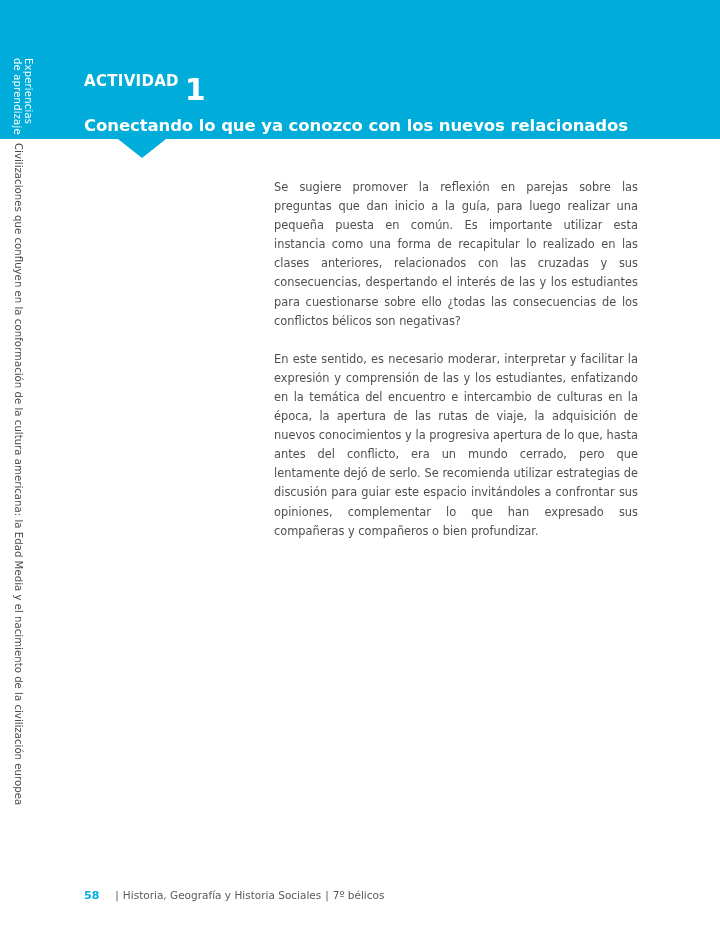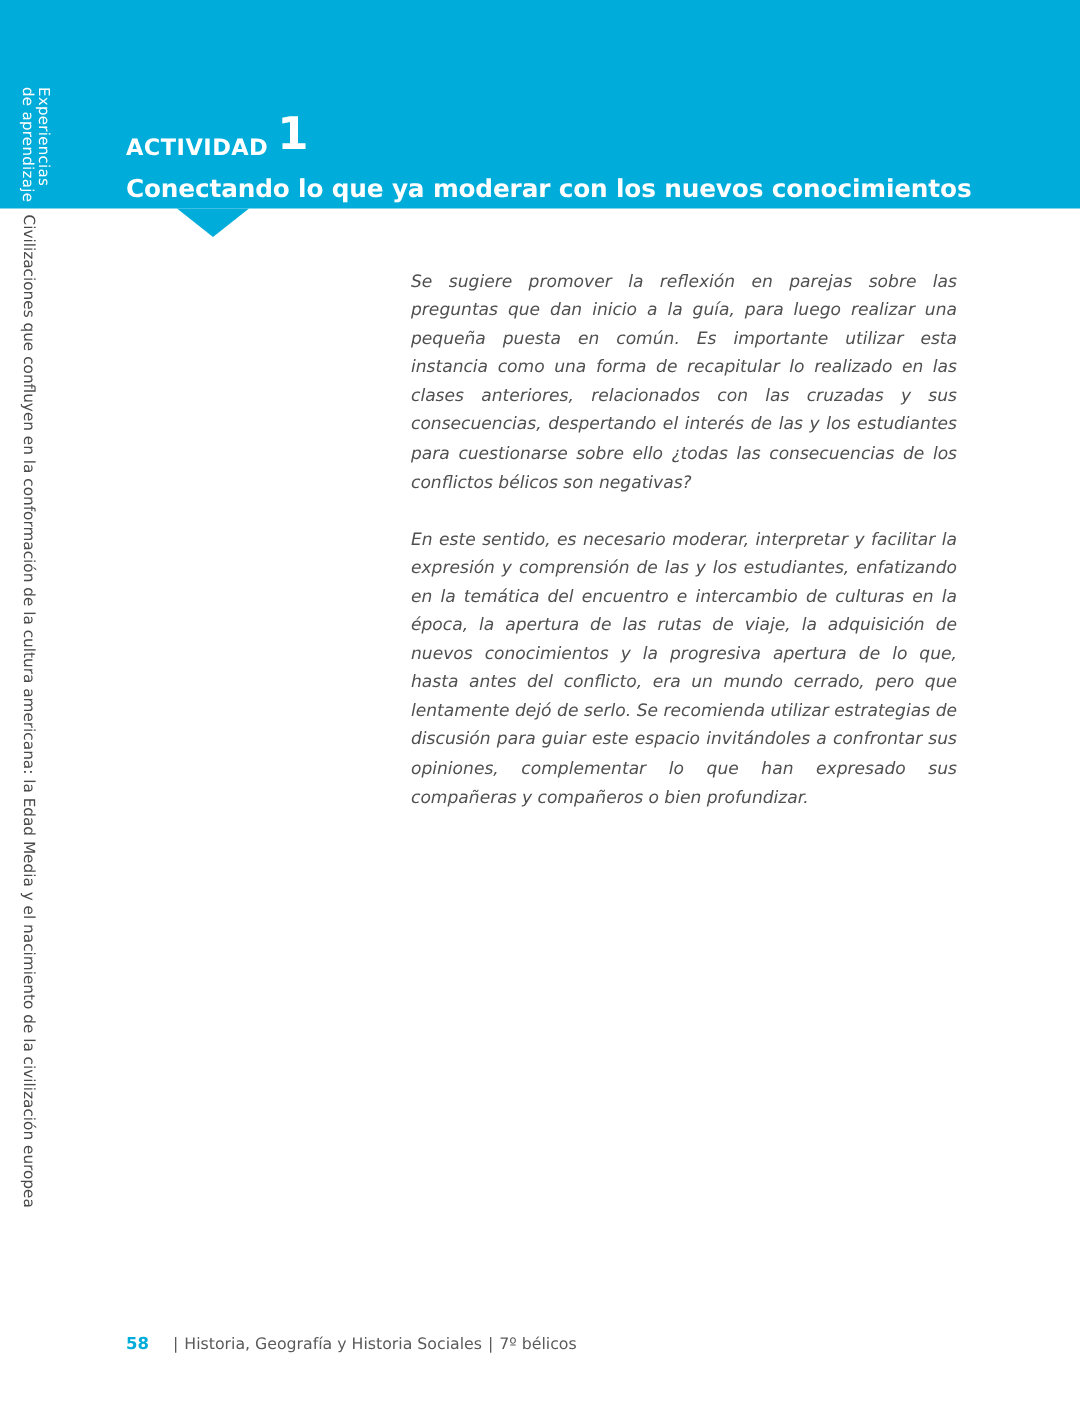--- a/index.html
+++ b/index.html
@@ -24,69 +24,68 @@
       writing-mode: vertical-rl;
       color: #ffffff;
       font-size: 10px; line-height: 11px;
       letter-spacing: 0.2px;
     }
     .activity {
       position: absolute; left: 84px; top: 72px;
       color: #ffffff;
       font-family: "DejaVu Sans", sans-serif;
       font-weight: bold;
-      display: flex; align-items: flex-end;
+      display: flex; align-items: flex-start;
     }
     .activity .word { font-size: 15px; letter-spacing: 0.3px; }
     .activity .num { font-size: 30px; margin-left: 6px; }
     .title {
       position: absolute; left: 84px; top: 116px;
       color: #ffffff; font-weight: bold;
       font-size: 16.5px; letter-spacing: -0.1px;
     }
     .spine {
       position: absolute; left: 12px; top: 143px;
       writing-mode: vertical-rl;
       color: #4a4a4a;
       font-size: 10.2px; line-height: 12px;
       white-space: nowrap;
     }
     .body-text {
       position: absolute; left: 274px; top: 178px; width: 364px;
       color: #505050;
       font-size: 11.4px; line-height: 19.1px;
       text-align: justify;
-      font-style: italic;
     }
     .body-text p { margin: 0 0 19px 0; }
     .footer {
       position: absolute; left: 84px; top: 889px;
       font-size: 10.5px; color: #5a5a5a;
-      display: flex; align-items: flex-end;
+      display: flex; align-items: flex-start;
     }
     .footer .page-num { color: #00acd9; font-weight: bold; font-size: 11px; margin-right: 12px; }
     .footer .sep { margin: 0 4px; color: #5a5a5a; }
   </style>
 </head>
 <body>
 
 <div class="header-band"></div>
 <div class="pointer"></div>
 
 <div class="side-label">
   <div>Experiencias</div>
   <div>de aprendizaje</div>
 </div>
 
 <div class="activity">
   <span class="word">ACTIVIDAD</span>
   <span class="num">1</span>
 </div>
 
-<div class="title">Conectando lo que ya moderar con los nuevos conocimientos</div>
+<div class="title">Conectando lo que ya conozco con los nuevos relacionados</div>
 
 <div class="spine">Civilizaciones que confluyen en la conformación de la cultura americana: la Edad Media y el nacimiento de la civilización europea</div>
 
 <div class="body-text">
   <p>Se sugiere promover la reflexión en parejas sobre las preguntas que dan inicio a la guía, para luego realizar una pequeña puesta en común. Es importante utilizar esta instancia como una forma de recapitular lo realizado en las clases anteriores, relacionados con las cruzadas y sus consecuencias, despertando el interés de las y los estudiantes para cuestionarse sobre ello ¿todas las consecuencias de los conflictos bélicos son negativas?</p>
   <p>En este sentido, es necesario moderar, interpretar y facilitar la expresión y comprensión de las y los estudiantes, enfatizando en la temática del encuentro e intercambio de culturas en la época, la apertura de las rutas de viaje, la adquisición de nuevos conocimientos y la progresiva apertura de lo que, hasta antes del conflicto, era un mundo cerrado, pero que lentamente dejó de serlo. Se recomienda utilizar estrategias de discusión para guiar este espacio invitándoles a confrontar sus opiniones, complementar lo que han expresado sus compañeras y compañeros o bien profundizar.</p>
 </div>
 
 <div class="footer">
   <span class="page-num">58</span>

